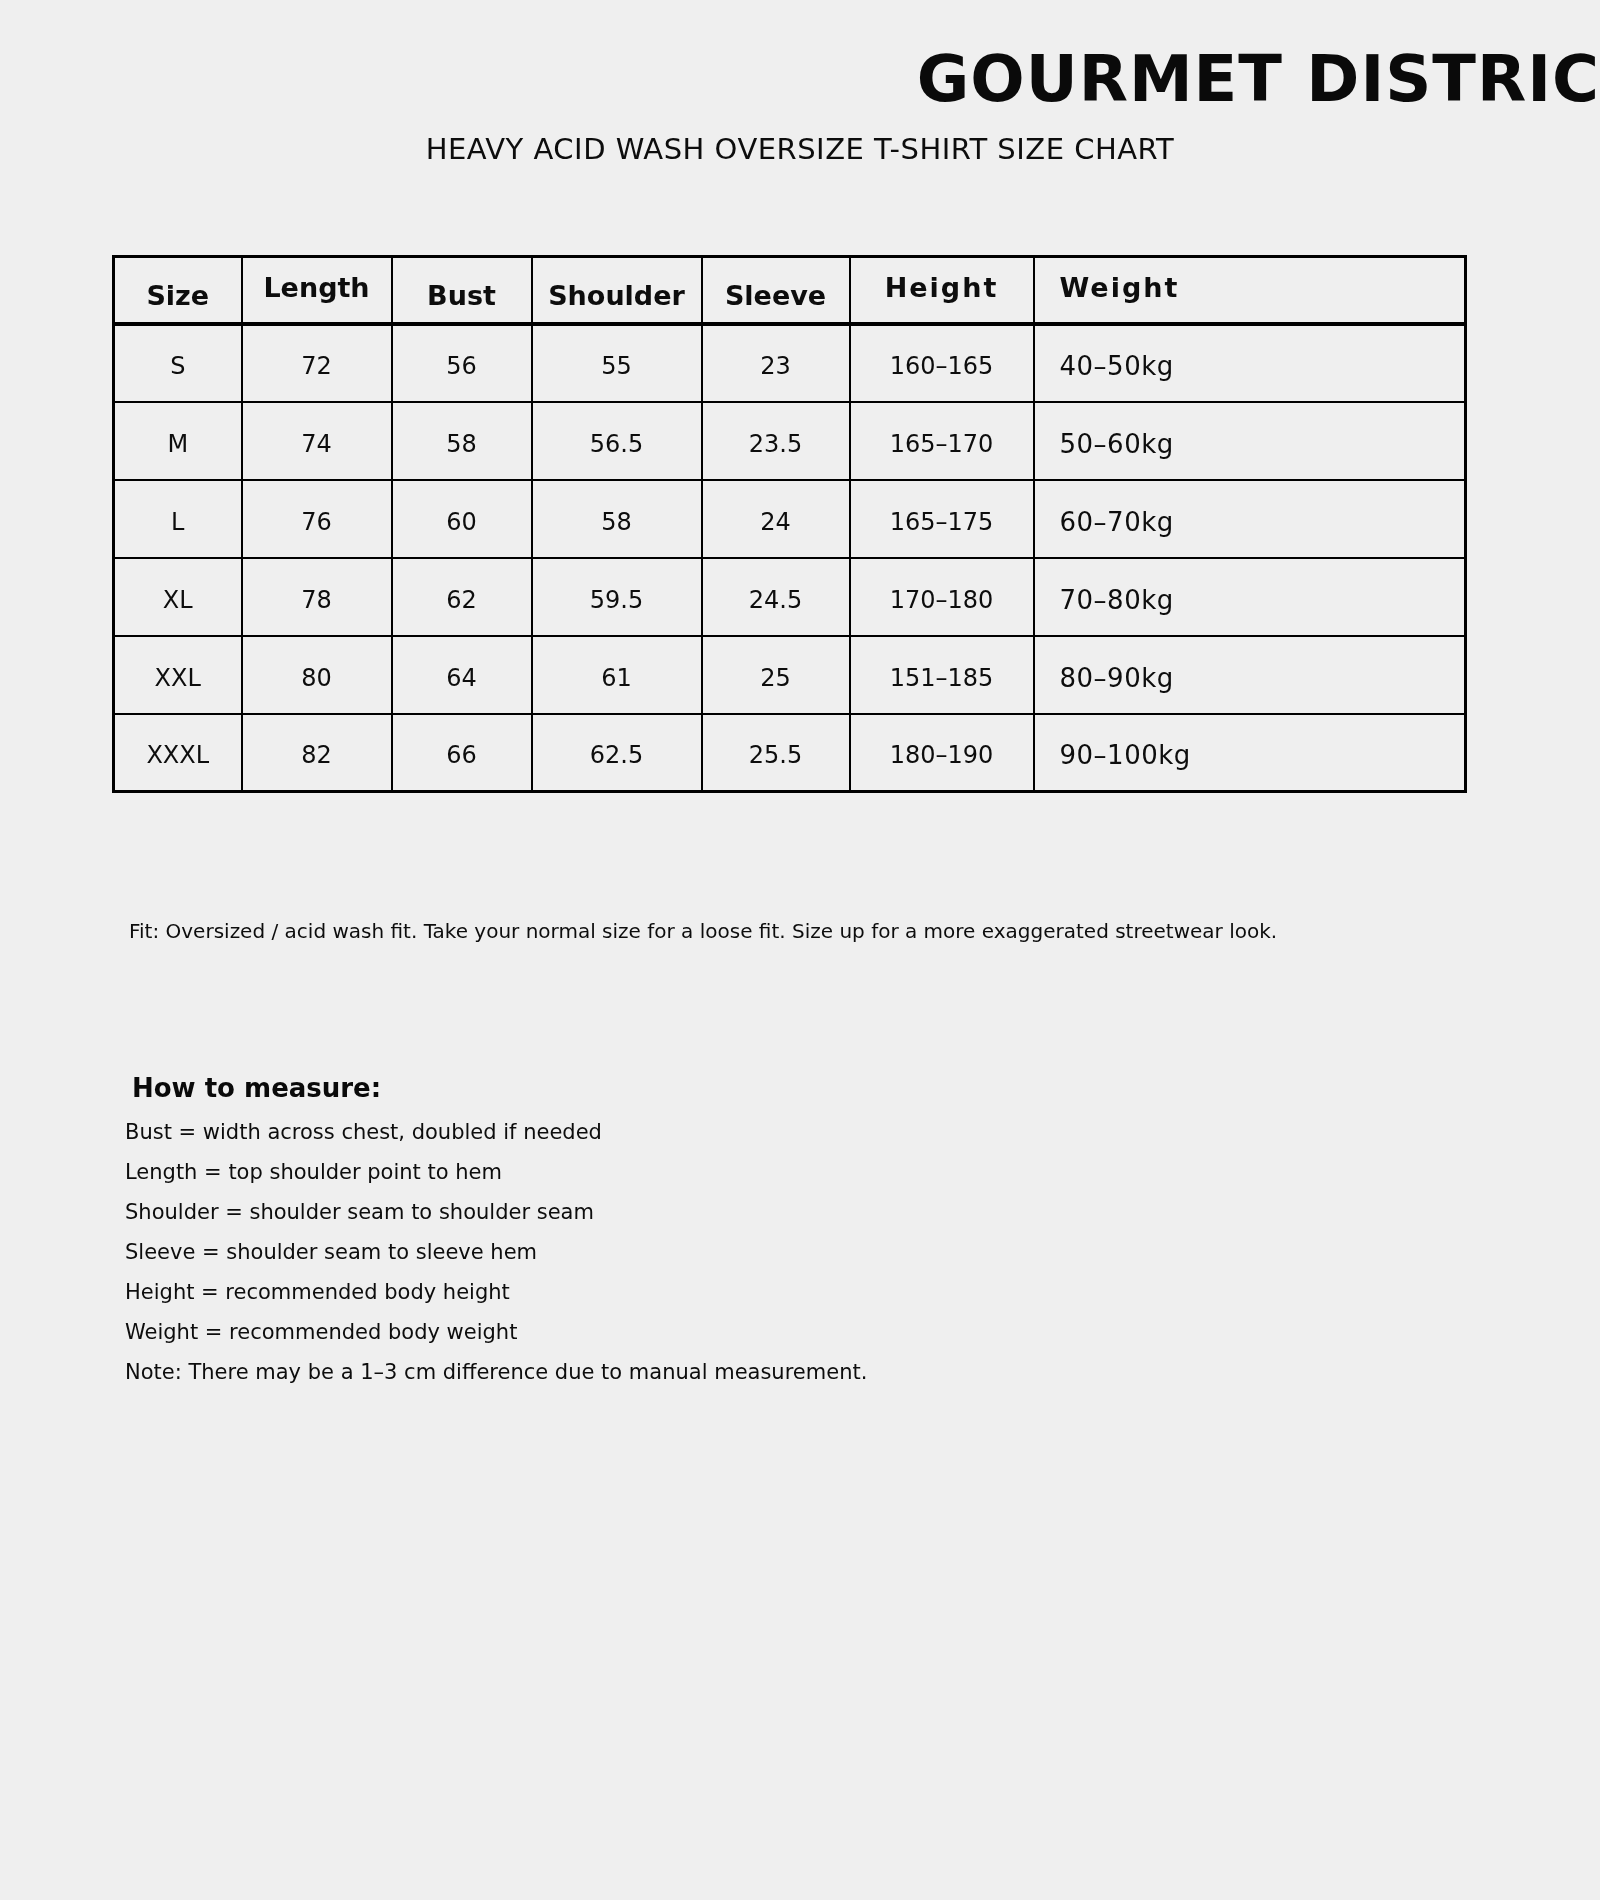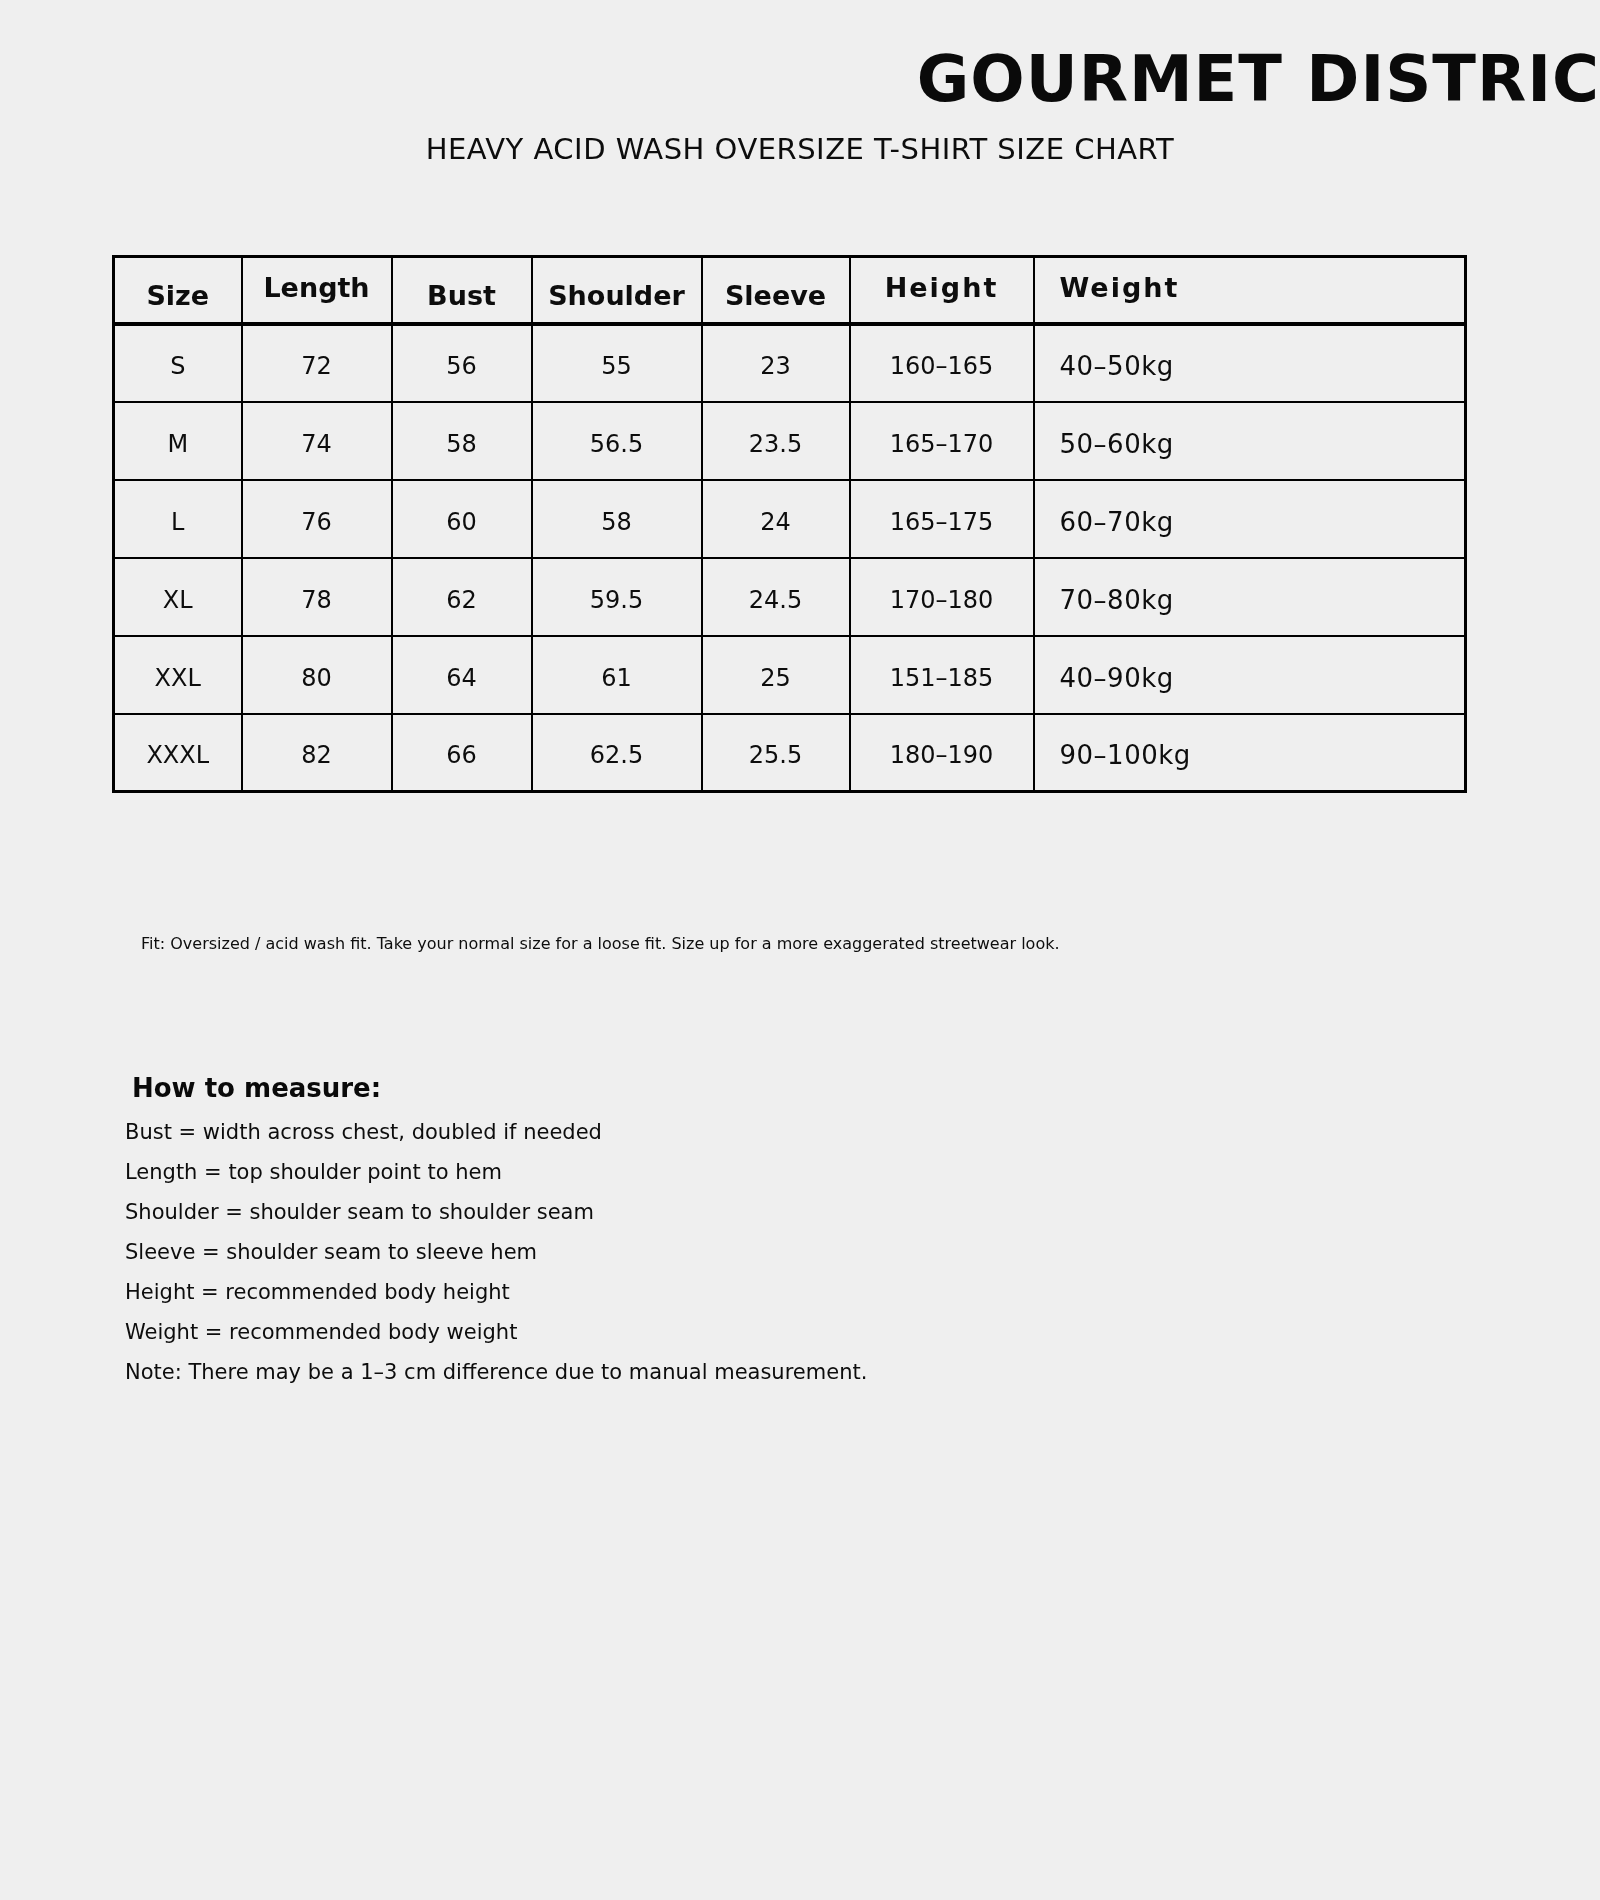--- a/index.html
+++ b/index.html
@@ -99,22 +99,22 @@
   .size-table thead th:nth-child(2) .cell-text,
   .size-table thead th:nth-child(6) .cell-text,
   .size-table thead th:nth-child(7) .cell-text { top: -2px; }
   .size-table tbody td .cell-text { top: 3px; }
 
   
   .fit-note {
     position: absolute;
     left: 125px;
     top: 915px;
-    margin: 16px;
-    font-size: 16px;
+    margin: 4px;
+    font-size: 20px;
     line-height: 25px;
     color: #0d0d0d;
   }
 
   
   .measure-heading {
     position: absolute;
     left: 125px;
     top: 1066px;
     margin: 7px;
@@ -204,21 +204,21 @@
           <td><span class="cell-text">170–180</span></td>
           <td><span class="cell-text">70–80kg</span></td>
         </tr>
         <tr>
           <td><span class="cell-text">XXL</span></td>
           <td><span class="cell-text">80</span></td>
           <td><span class="cell-text">64</span></td>
           <td><span class="cell-text">61</span></td>
           <td><span class="cell-text">25</span></td>
           <td><span class="cell-text">151–185</span></td>
-          <td><span class="cell-text">40–90kg</span></td>
+          <td><span class="cell-text">80–90kg</span></td>
         </tr>
         <tr>
           <td><span class="cell-text">XXXL</span></td>
           <td><span class="cell-text">82</span></td>
           <td><span class="cell-text">66</span></td>
           <td><span class="cell-text">62.5</span></td>
           <td><span class="cell-text">25.5</span></td>
           <td><span class="cell-text">180–190</span></td>
           <td><span class="cell-text">90–100kg</span></td>
         </tr>

